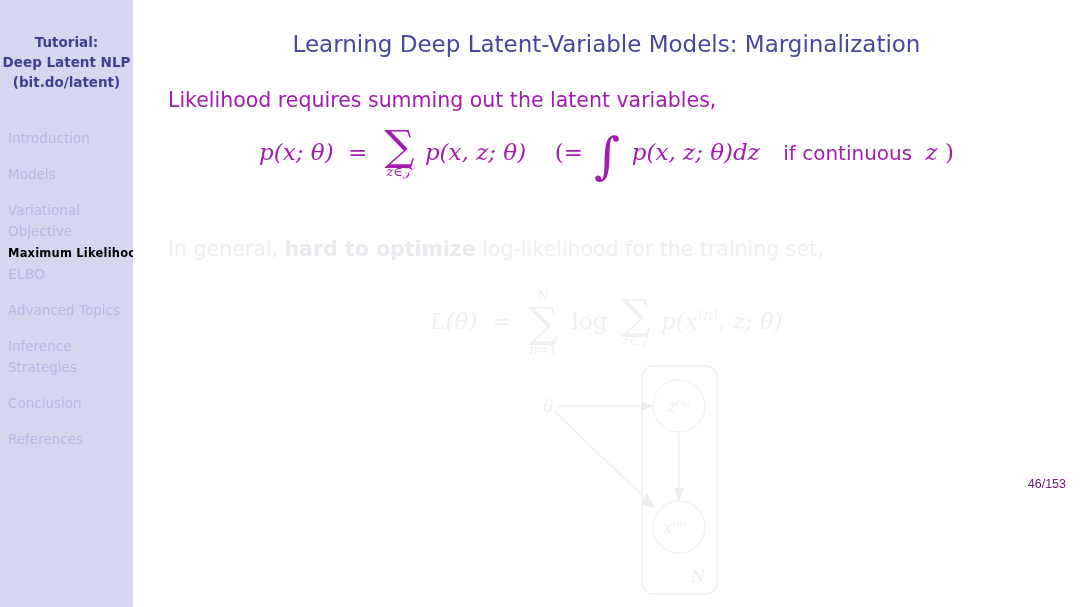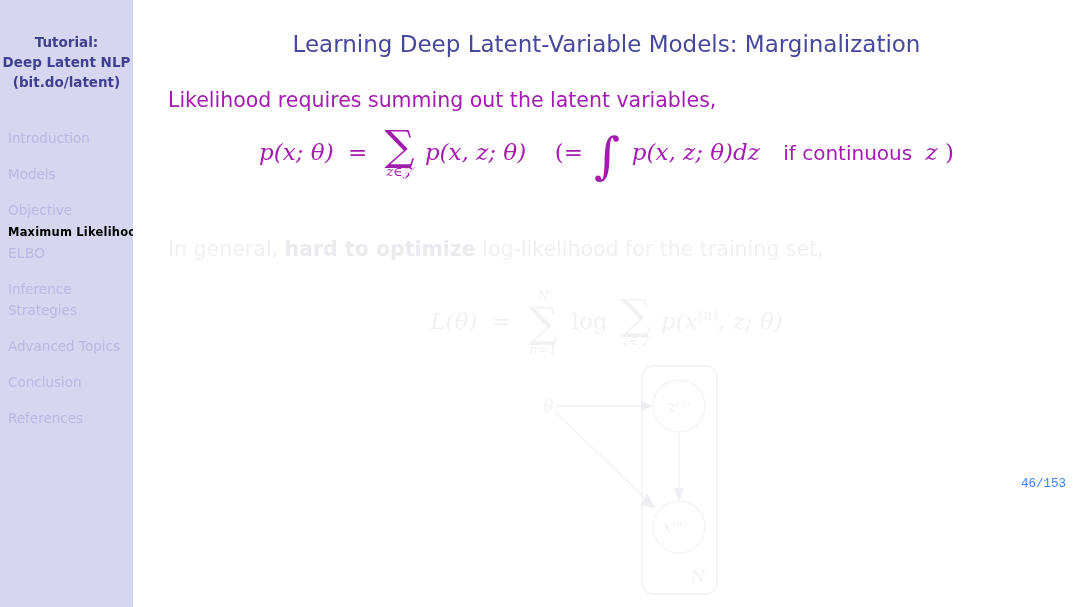--- a/index.html
+++ b/index.html
@@ -199,22 +199,22 @@
     width: 300px;
     height: 240px;
   }
 
   
   #page-number {
     position: absolute;
     right: 14px;
     bottom: 10px;
     font-size: 12.5px;
-    color: #3b82f6;
-    font-family: Liberation Mono, monospace;
+    color: #701a75;
+    font-family: Liberation Sans, sans-serif;
   }
 </style>
 </head>
 <body>
 
 <div id="slide">
 
   <div id="sidebar">
 
     <div id="sidebar-header">
@@ -227,34 +227,35 @@
 
       <div class="nav-section">
         <div class="nav-entry">Introduction</div>
       </div>
 
       <div class="nav-section">
         <div class="nav-entry">Models</div>
       </div>
 
       <div class="nav-section">
+        <div class="nav-entry">Variational</div>
         <div class="nav-entry">Objective</div>
         <div class="nav-subgroup">
           <div class="nav-entry sub active">Maximum Likelihood</div>
           <div class="nav-entry sub inactive">ELBO</div>
         </div>
       </div>
 
       <div class="nav-section">
+        <div class="nav-entry">Advanced Topics</div>
+      </div>
+
+      <div class="nav-section">
         <div class="nav-entry">Inference</div>
         <div class="nav-entry">Strategies</div>
-      </div>
-
-      <div class="nav-section">
-        <div class="nav-entry">Advanced Topics</div>
       </div>
 
 
       <div class="nav-section">
         <div class="nav-entry">Conclusion</div>
       </div>
 
       <div class="nav-section">
         <div class="nav-entry">References</div>
       </div>

